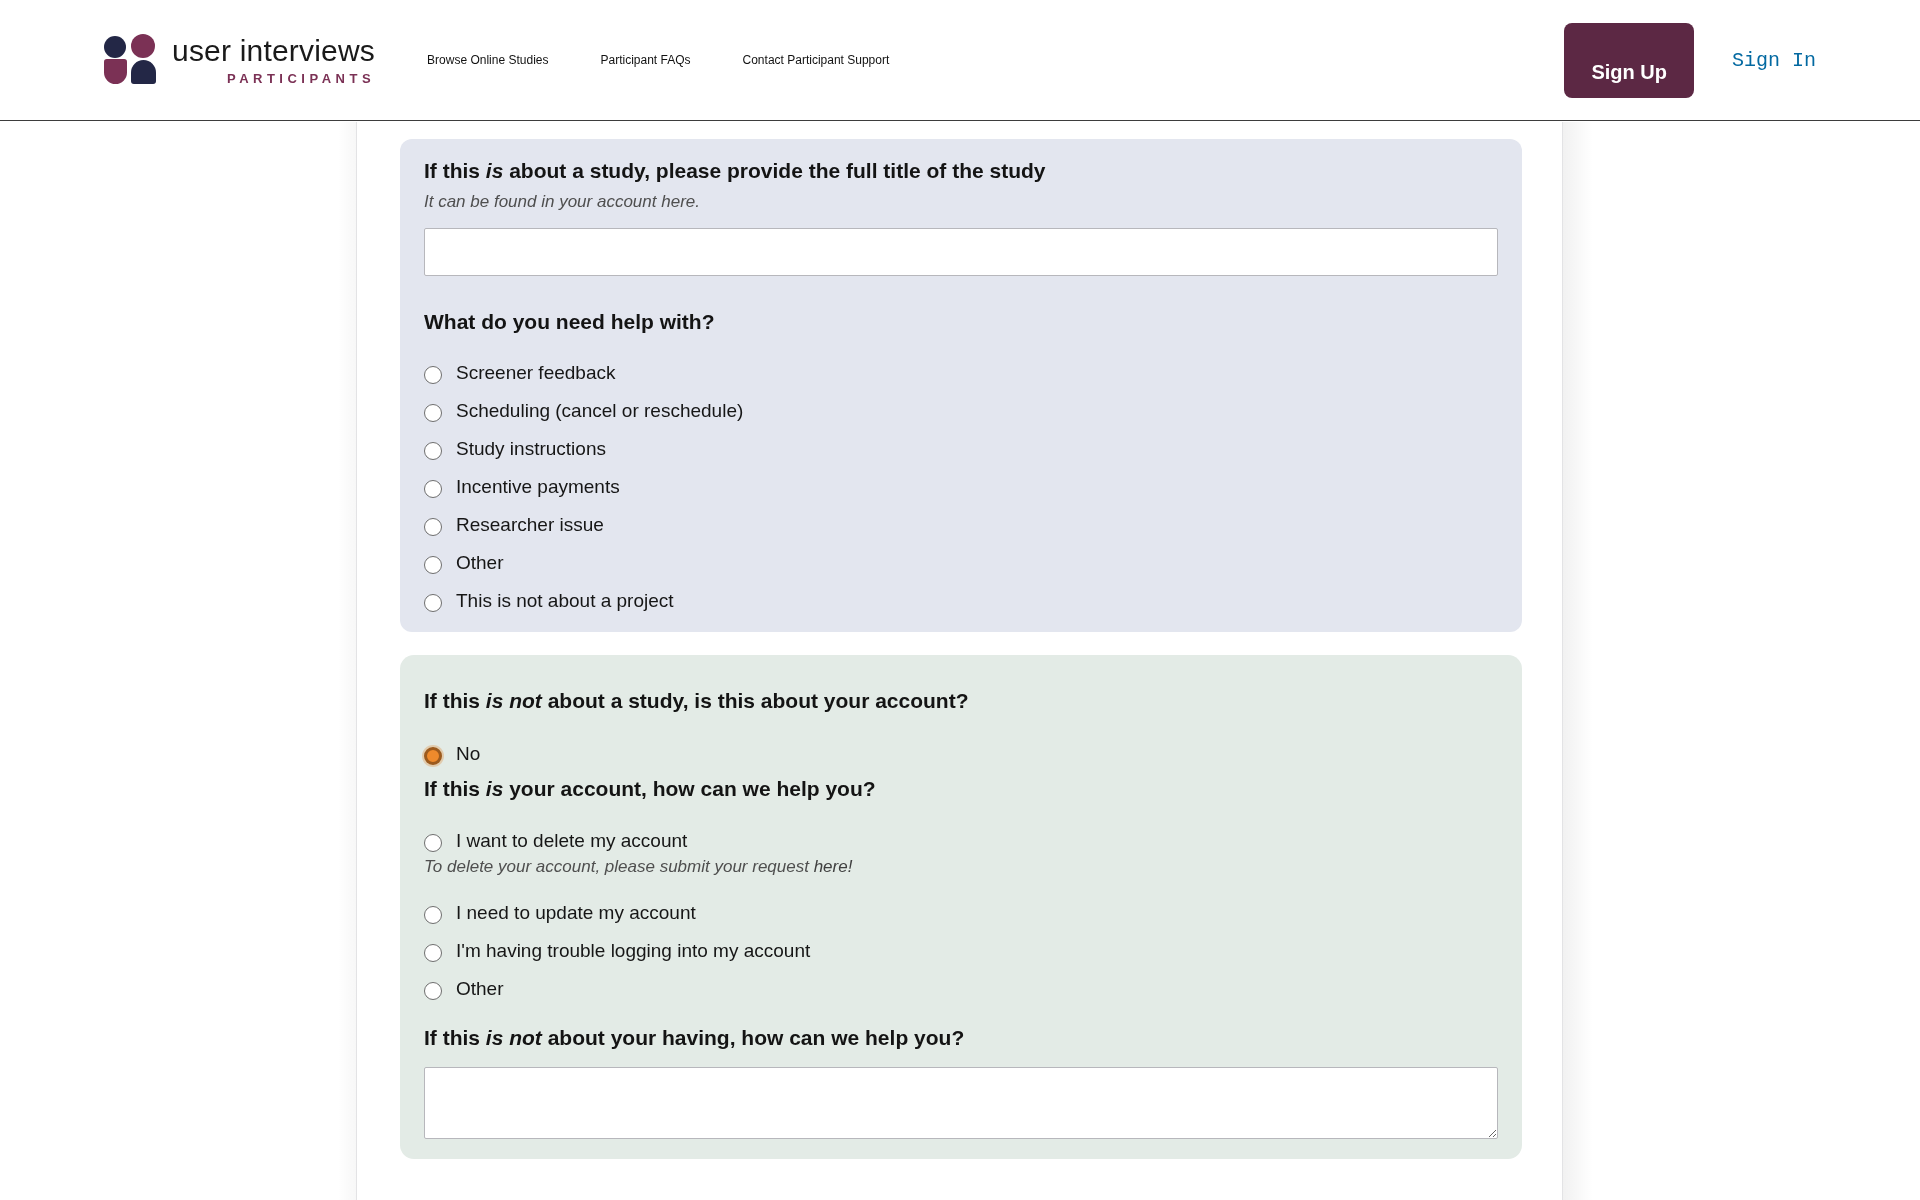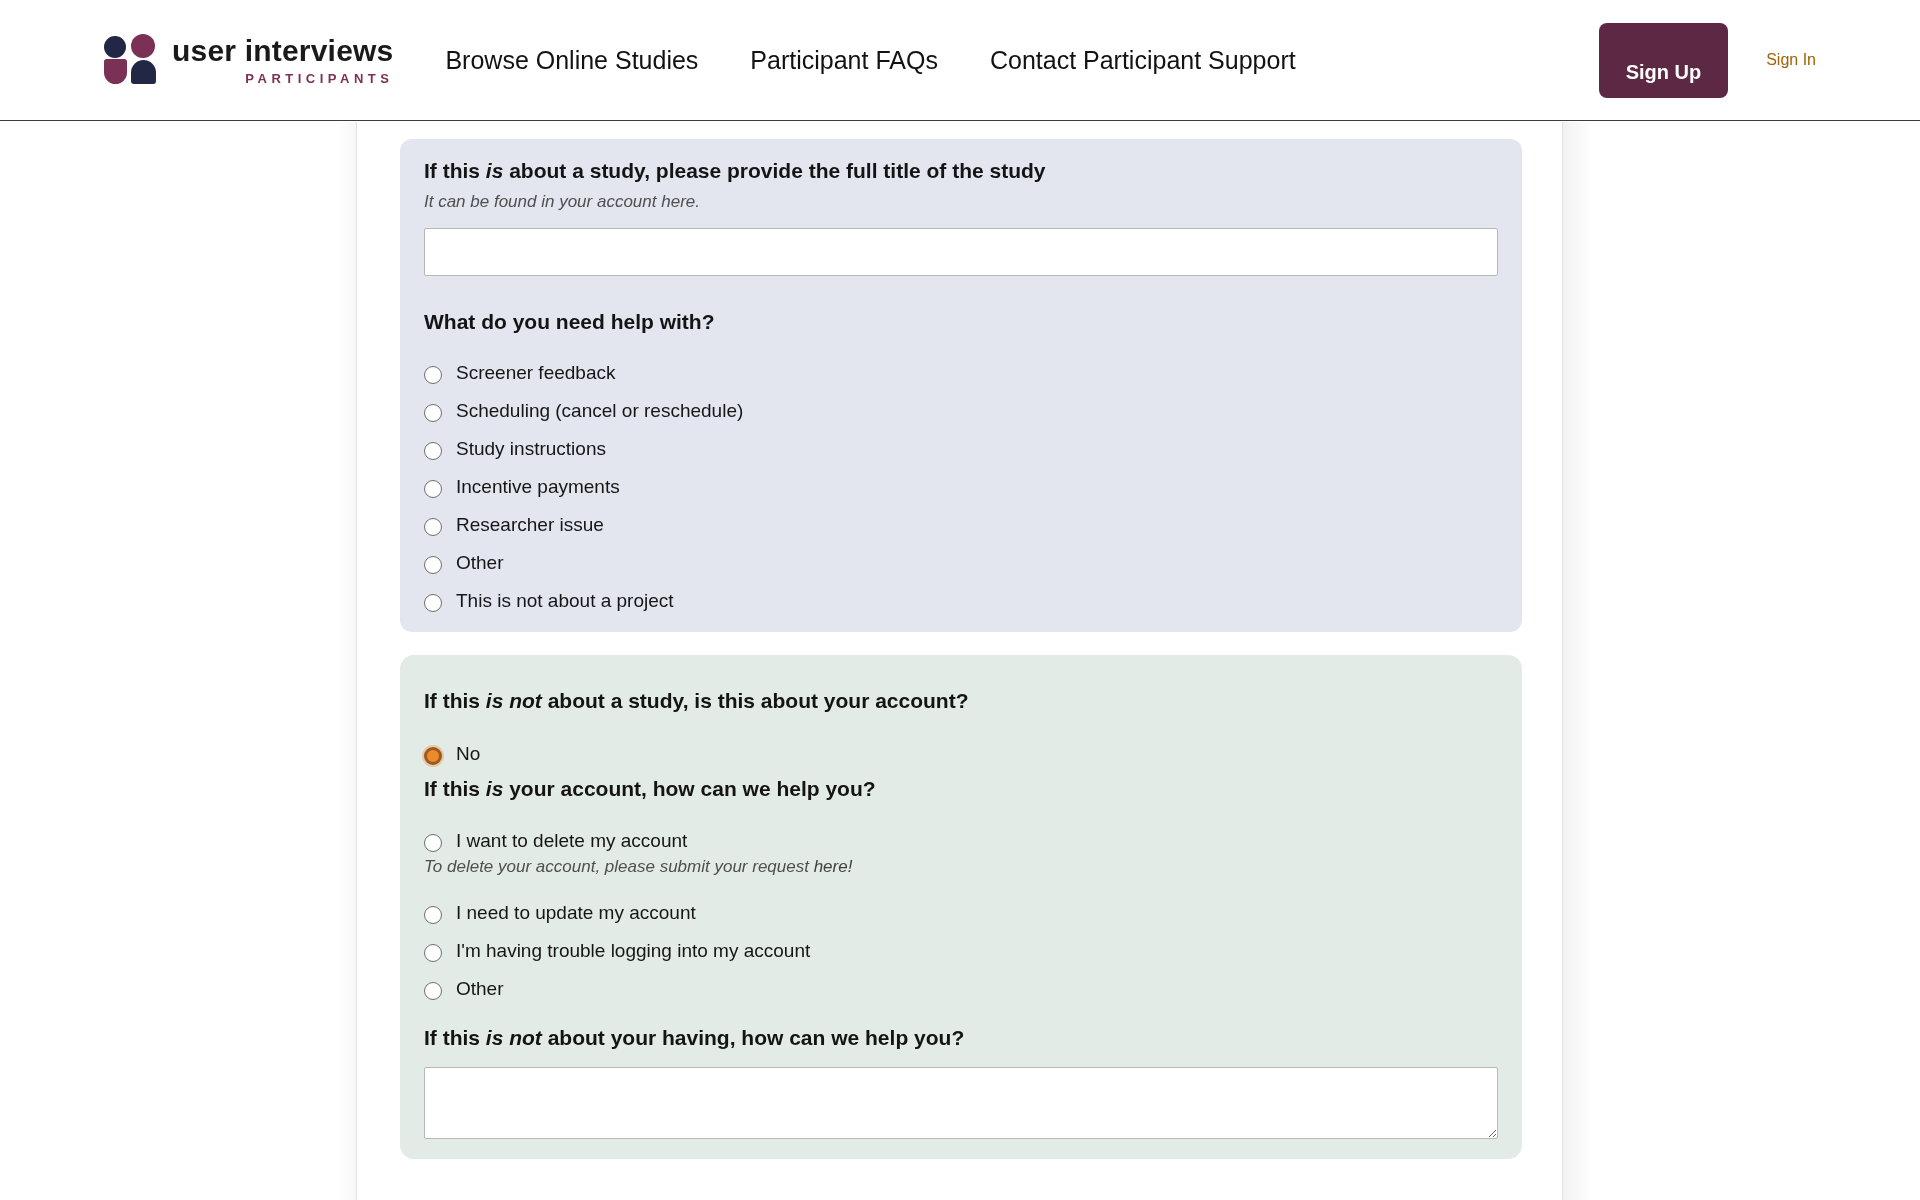--- a/index.html
+++ b/index.html
@@ -14,33 +14,33 @@
     display: flex; align-items: center; padding: 0 104px 0 104px;
   }
   .brand { display: flex; align-items: center; gap: 16px; text-decoration: none; color: inherit; cursor: pointer; }
   .logo-mark { position: relative; width: 52px; height: 52px; flex: 0 0 auto; }
   .lm { position: absolute; }
   .lm.tl { left: 0; top: 2px; width: 22px; height: 22px; border-radius: 50%; background: var(--brand-navy, #232746); }
   .lm.tr { right: 1px; top: 0; width: 24px; height: 24px; border-radius: 50%; background: var(--brand-maroon, #7b3155); }
   .lm.bl { left: 0; bottom: 2px; width: 23px; height: 25px; background: var(--brand-maroon, #7b3155); border-radius: 3px 3px 12px 12px; }
   .lm.br { right: 0; bottom: 2px; width: 25px; height: 24px; background: var(--brand-navy, #232746); border-radius: 13px 13px 3px 3px; }
   .brand-text { display: flex; flex-direction: column; align-items: flex-end; }
-  .brand-name { font-size: 30px; font-weight: 700; letter-spacing: 0.2px; color: #1a1a1a; white-space: nowrap; }
+  .brand-name { font-size: 30px; font-weight: 400; letter-spacing: 0.2px; color: #1a1a1a; white-space: nowrap; }
   .brand-sub { font-size: 13px; font-weight: 700; letter-spacing: 4.5px; color: var(--brand-maroon, #7b3155); margin-top: 3px; }
 
   .nav { display: flex; align-items: center; gap: 52px; margin-left: 52px; }
-  .nav-link { font-size: 25px; font-weight: 500; color: #121212; text-decoration: none; white-space: nowrap; cursor: pointer; }
+  .nav-link { font-size: 12px; font-weight: 500; color: #121212; text-decoration: none; white-space: nowrap; cursor: pointer; }
 
   .header-right { margin-left: auto; display: flex; align-items: center; gap: 38px; }
   .signup-btn {
     display: inline-block; background: var(--accent-button, #5c2844); color: #ffffff;
     font-size: 20px; font-weight: 700; padding: 17px 27px; height: 75px; line-height: 64px;
     border-radius: 8px; text-decoration: none; cursor: pointer;
   }
-  .signin-link { font-size: 16px; font-weight: 500; color: #a16207; text-decoration: none; cursor: pointer; }
+  .signin-link { font-size: 20px; font-weight: 500; color: #0369a1; text-decoration: none; cursor: pointer; font-family: Liberation Mono, monospace; }
 
   
   .divider { position: absolute; top: 122px; width: 1px; height: 1078px; background: #e3e3e5; }
   .divider-left { left: 356px; }
   .divider-right { left: 1562px; }
   .divider-right::after {
     content: ""; position: absolute; left: 1px; top: 0; width: 30px; height: 100%;
     background: linear-gradient(to right, rgba(0,0,0,0.055), rgba(0,0,0,0));
   }
   .divider-left::before {

